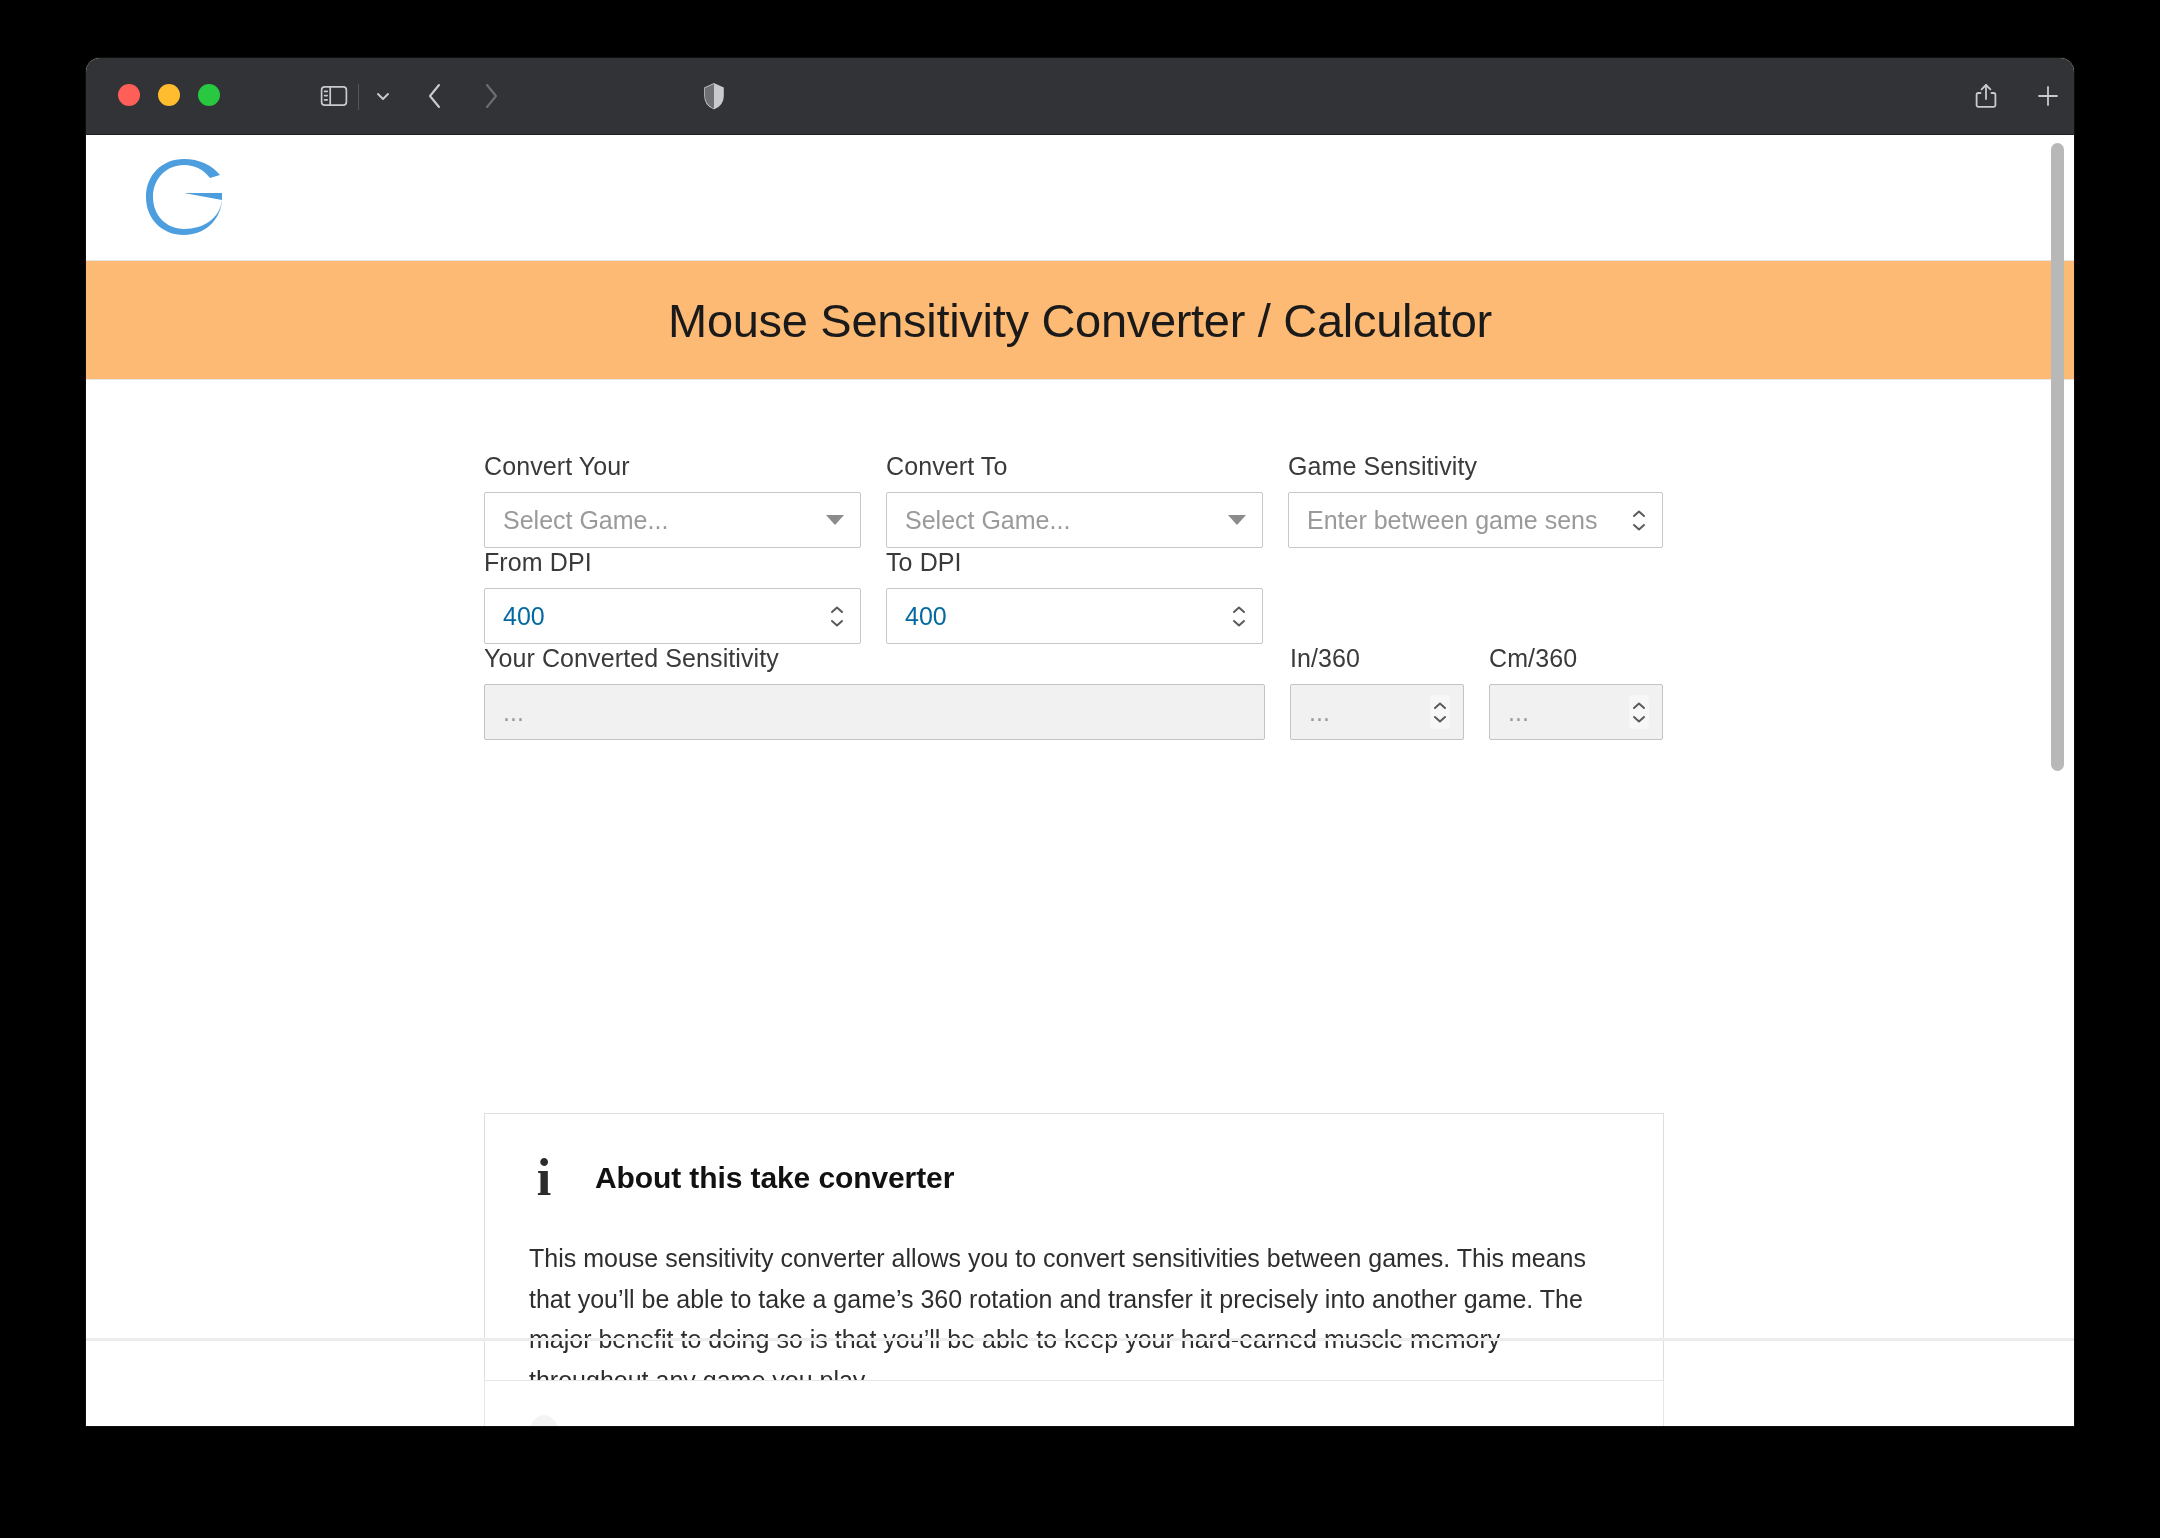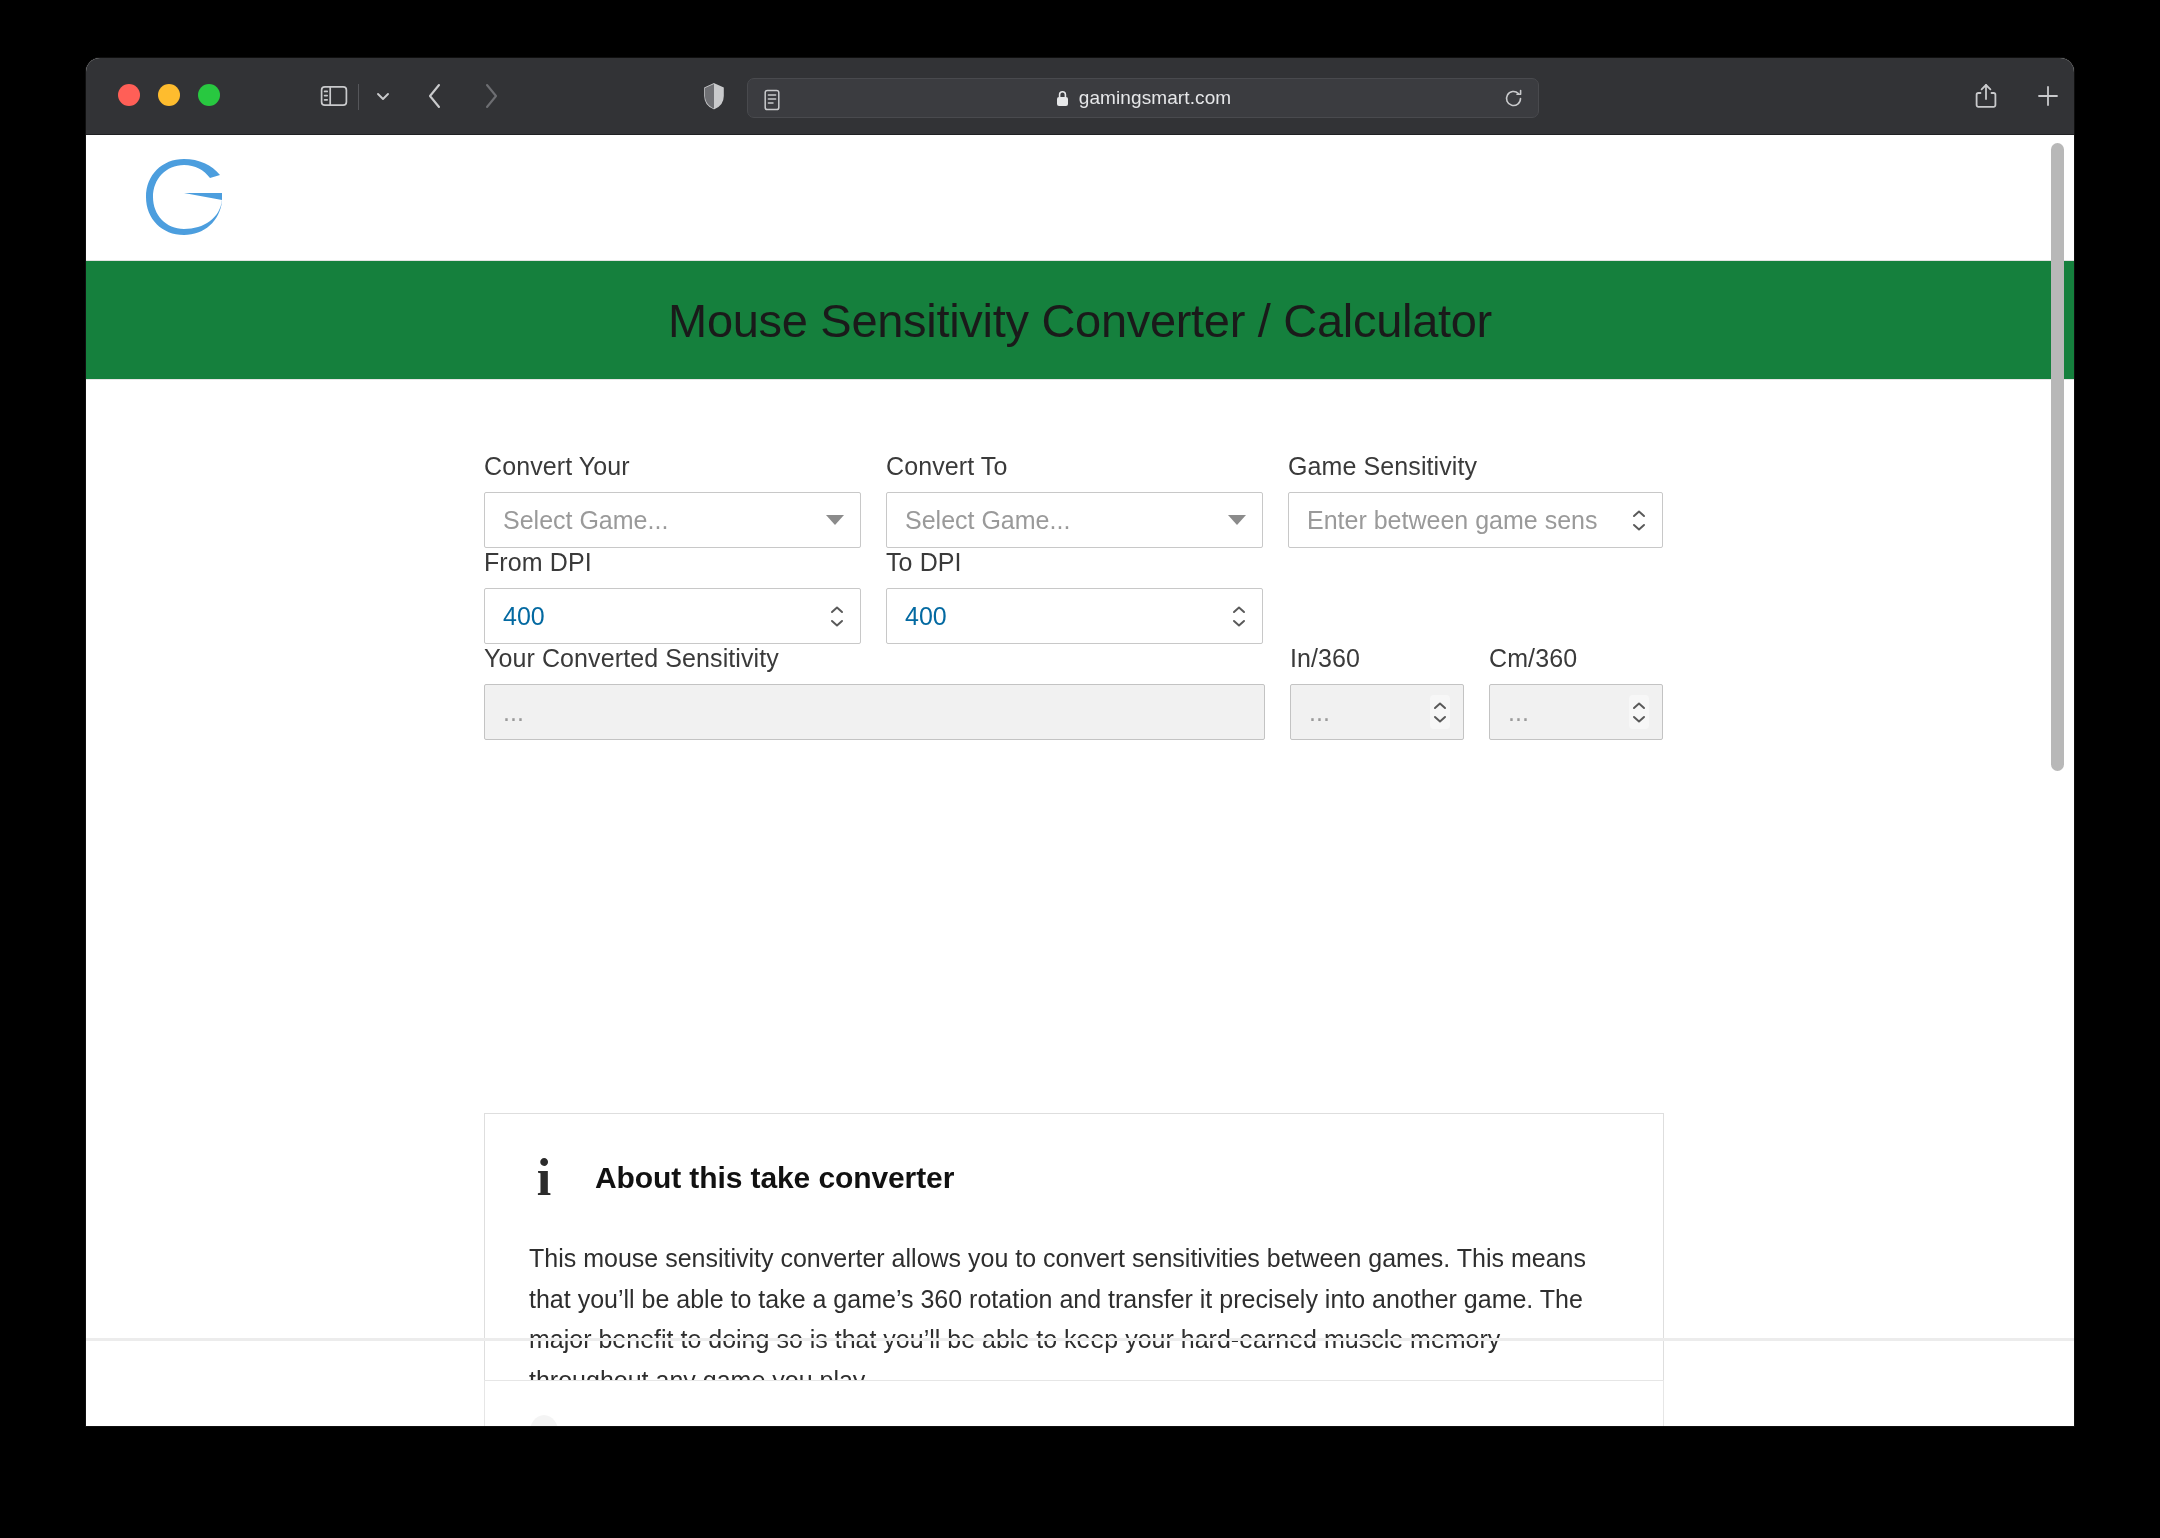--- a/index.html
+++ b/index.html
@@ -66,21 +66,21 @@
     position:absolute;right:152px;top:0;height:125px;
     display:flex;align-items:center;gap:26px;
   }
   .nav-link{
     font-size:26px;color:#1c1c1c;display:flex;align-items:center;gap:14px;
     letter-spacing:.15px;
   }
   .search-ic{color:#111;display:flex;align-items:center;}
 
   .title-band{
-    height:118px;background:#15803d;border-bottom:1px solid #e6e6e6;
+    height:118px;background:#fdba74;border-bottom:1px solid #e6e6e6;
     display:flex;align-items:center;justify-content:center;
   }
   .page-title{
     font-size:47px;color:#1a1a1a;font-weight:400;letter-spacing:-.3px;
   }
 
   .content{position:relative;background:#fff;height:1050px;}
 
   
   .form{position:absolute;left:398px;top:72px;width:1180px;}
@@ -195,45 +195,20 @@
         </svg>
       </div>
 
       <div class="tb-icon shield-btn">
         <svg width="24" height="28" viewBox="0 0 24 28" fill="none">
           <path d="M12 2 L21 6 V14 C21 20 17 24.5 12 26.5 C7 24.5 3 20 3 14 V6 Z" fill="#c9cacc" stroke="#c9cacc" stroke-width="1.6"></path>
           <path d="M12 2 L3 6 V14 C3 20 7 24.5 12 26.5 Z" fill="#6f7074"></path>
         </svg>
       </div>
 
-      <div class="urlbar">
-        <span class="url-reader">
-          <svg width="20" height="24" viewBox="0 0 20 24" fill="none" stroke="#c9cacc" stroke-width="1.5">
-            <rect x="3.2" y="2.4" width="13.6" height="19.2" rx="2.2"></rect>
-            <line x1="6.4" y1="7" x2="13.6" y2="7" stroke-linecap="round"></line>
-            <line x1="6.4" y1="11" x2="13.6" y2="11" stroke-linecap="round"></line>
-            <line x1="6.4" y1="15" x2="11" y2="15" stroke-linecap="round"></line>
-          </svg>
-        </span>
-        <span class="url-center">
-          <span style="display:flex;align-items:center;">
-            <svg width="15" height="19" viewBox="0 0 15 19" fill="none">
-              <rect x="2" y="8" width="11" height="9" rx="2" fill="#e6e7e9"></rect>
-              <path d="M4.6 8 V5.6 a2.9 2.9 0 0 1 5.8 0 V8" stroke="#e6e7e9" stroke-width="1.6" fill="none"></path>
-            </svg>
-          </span>
-          <span>gamingsmart.com</span>
-        </span>
-        <span class="url-reload">
-          <svg width="21" height="21" viewBox="0 0 21 21" fill="none" stroke="#c9cacc" stroke-width="1.6" stroke-linecap="round">
-            <path d="M17.5 10.5 a7 7 0 1 1 -2.1 -5"></path>
-            <polyline points="17.6,2.6 17.6,6.2 14,6.2" stroke-linejoin="round"></polyline>
-          </svg>
-        </span>
-      </div>
 
       <div class="tb-icon share-btn">
         <svg width="24" height="28" viewBox="0 0 24 28" fill="none" stroke="#c9cacc" stroke-width="1.8" stroke-linecap="round" stroke-linejoin="round">
           <path d="M6.5 11 H4.4 a1.8 1.8 0 0 0 -1.8 1.8 V23 a1.8 1.8 0 0 0 1.8 1.8 H19.6 A1.8 1.8 0 0 0 21.4 23 V12.8 A1.8 1.8 0 0 0 19.6 11 H17.5"></path>
           <line x1="12" y1="3" x2="12" y2="17"></line>
           <polyline points="7.6,7.4 12,3 16.4,7.4"></polyline>
         </svg>
       </div>
       <div class="tb-icon plus-btn">
         <svg width="26" height="26" viewBox="0 0 26 26" fill="none" stroke="#c9cacc" stroke-width="1.8" stroke-linecap="round">

